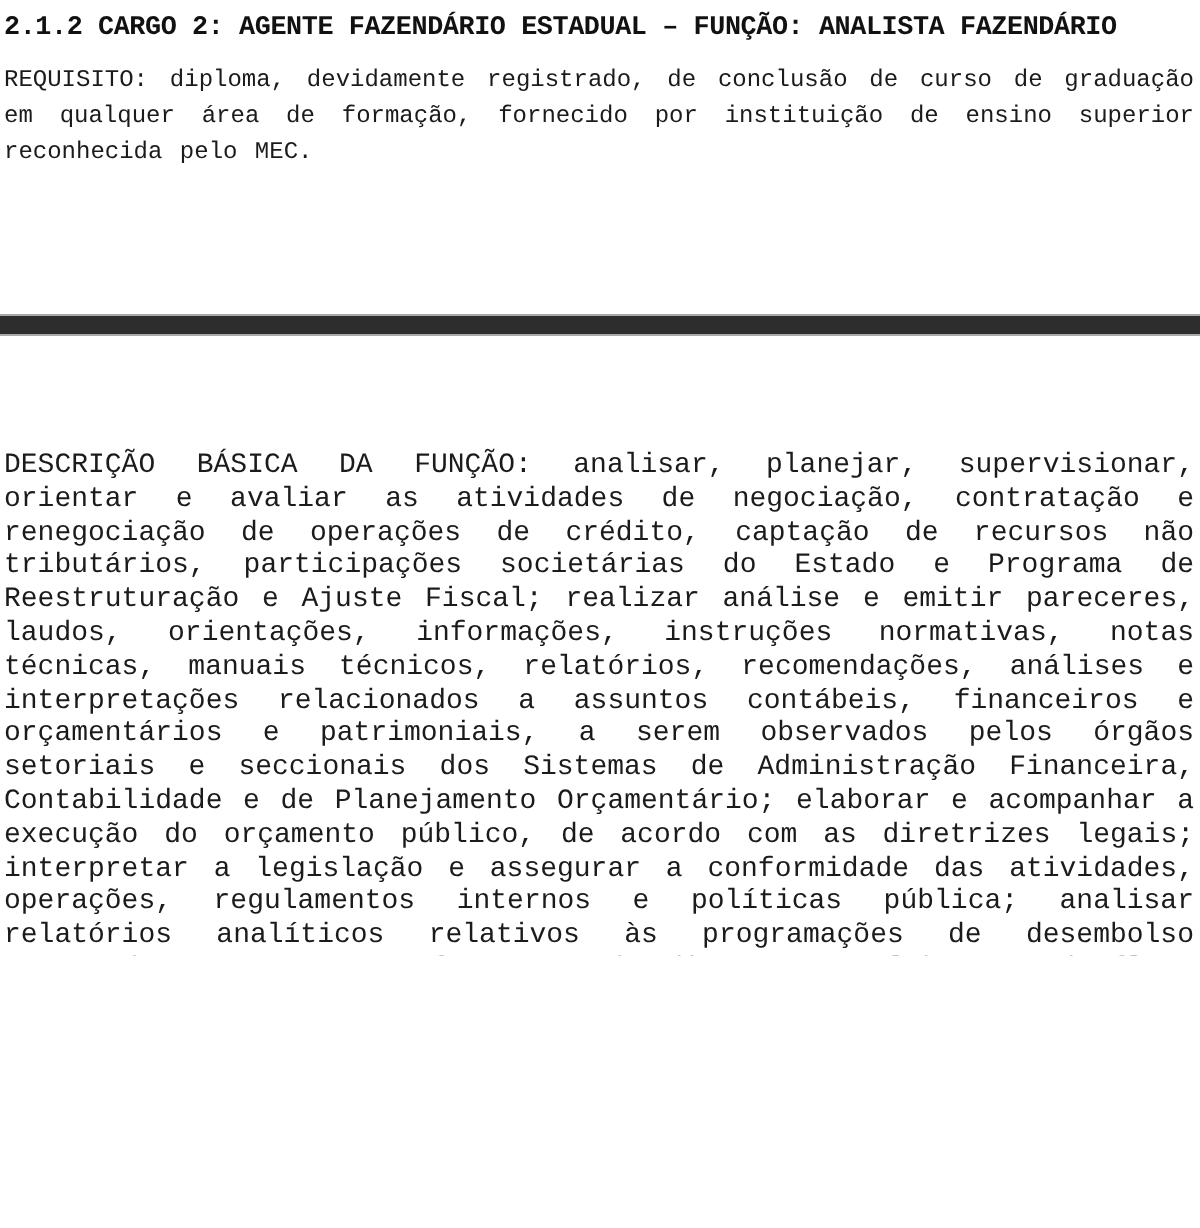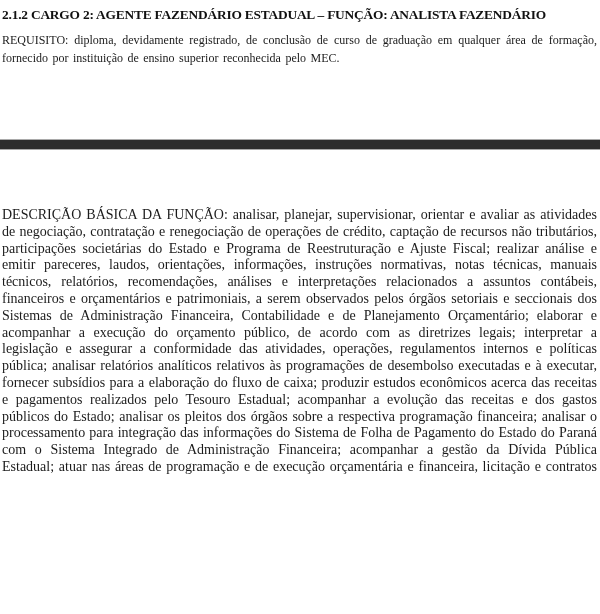--- a/index.html
+++ b/index.html
@@ -6,21 +6,21 @@
     margin: 0;
     padding: 0;
     background: #ffffff;
   }
   .page {
     position: relative;
     width: 600px;
     height: 478px;
     background: #ffffff;
     overflow: hidden;
-    font-family: Liberation Serif, serif;
+    font-family: Liberation Mono, monospace;
     color: #1b1b1b;
     -webkit-font-smoothing: antialiased;
   }
   .content {
     padding: 0 3px 0 2px;
   }
   .heading {
     margin: 0;
     padding-top: 7px;
     font-size: 13.4px;

